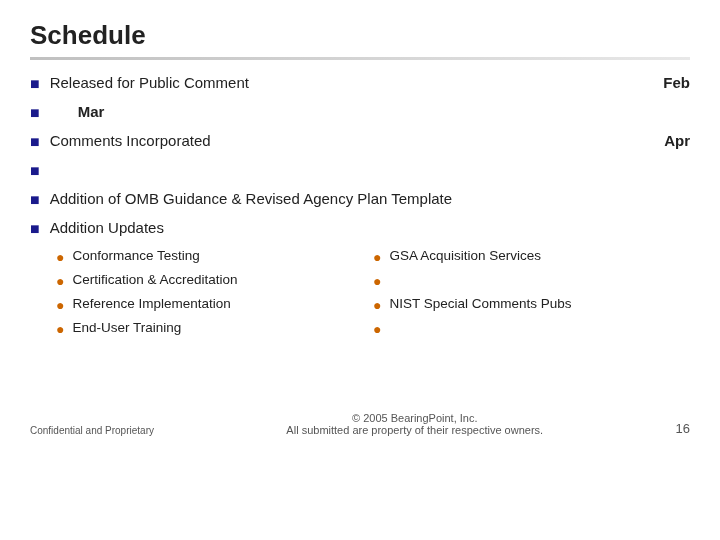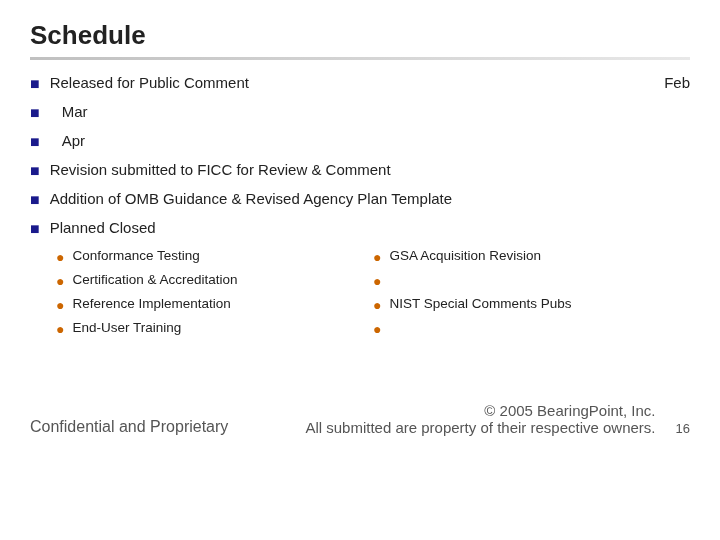--- a/index.html
+++ b/index.html
@@ -40,23 +40,24 @@
       color: #1a1a8c;
       font-size: 16px;
       margin-right: 10px;
       margin-top: 1px;
       flex-shrink: 0;
     }
     .main-item .text {
       flex: 1;
     }
     .main-item .date {
-      margin-left: 12px;
+      margin-left: 28px;
       white-space: nowrap;
       color: #222;
+      font-weight: bold;
     }
     .sub-section {
       display: flex;
       margin-top: 4px;
       margin-left: 26px;
       gap: 0;
     }
     .sub-col {
       flex: 1;
     }
@@ -77,28 +78,28 @@
       position: absolute;
       bottom: 12px;
       left: 0;
       right: 0;
       display: flex;
       align-items: flex-end;
       justify-content: space-between;
       padding: 0 30px;
     }
     .footer-left {
-      font-size: 16px;
+      font-size: 10px;
       color: #555;
       text-align: center;
     }
     .footer-center {
-      font-size: 15px;
+      font-size: 11px;
       color: #555;
-      text-align: right;
+      text-align: center;
       flex: 1;
       padding: 0 20px;
     }
     .footer-right {
       font-size: 13px;
       color: #555;
     }
   </style>
 </head>
 <body>
@@ -113,36 +114,36 @@
     <span class="date">Feb</span>
   </div>
 
   <div class="main-item">
     <span class="bullet">■</span>
     <span class="date">Mar</span>
   </div>
 
   <div class="main-item">
     <span class="bullet">■</span>
+    <span class="text">Comments Incorporated</span>
     <span class="date">Apr</span>
   </div>
 
   <div class="main-item">
     <span class="bullet">■</span>
-    <span class="text">Revision submitted to FICC for Review &amp; Comment</span>
   </div>
 
   <div class="main-item">
     <span class="bullet">■</span>
     <span class="text">Addition of OMB Guidance &amp; Revised Agency Plan Template</span>
   </div>
 
   <div class="main-item">
     <span class="bullet">■</span>
-    <span class="text">Planned Closed</span>
+    <span class="text">Addition Updates</span>
   </div>
 
   <div class="sub-section">
     <div class="sub-col">
       <div class="sub-item">
         <span class="sub-bullet">●</span>
         <span>Conformance Testing</span>
       </div>
       <div class="sub-item">
         <span class="sub-bullet">●</span>
@@ -153,21 +154,21 @@
         <span>Reference Implementation</span>
       </div>
       <div class="sub-item">
         <span class="sub-bullet">●</span>
         <span>End-User Training</span>
       </div>
     </div>
     <div class="sub-col">
       <div class="sub-item">
         <span class="sub-bullet">●</span>
-        <span>GSA Acquisition Revision</span>
+        <span>GSA Acquisition Services</span>
       </div>
       <div class="sub-item">
         <span class="sub-bullet">●</span>
       </div>
       <div class="sub-item">
         <span class="sub-bullet">●</span>
         <span>NIST Special Comments Pubs</span>
       </div>
       <div class="sub-item">
         <span class="sub-bullet">●</span>

